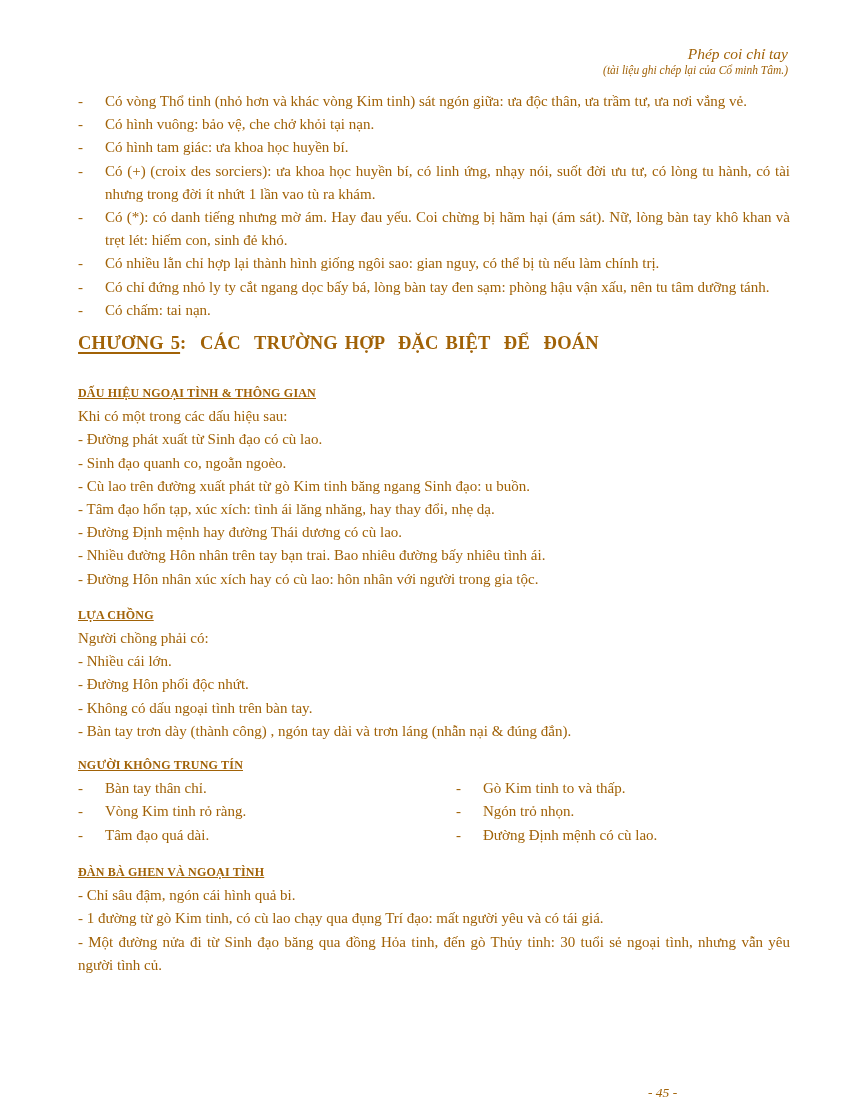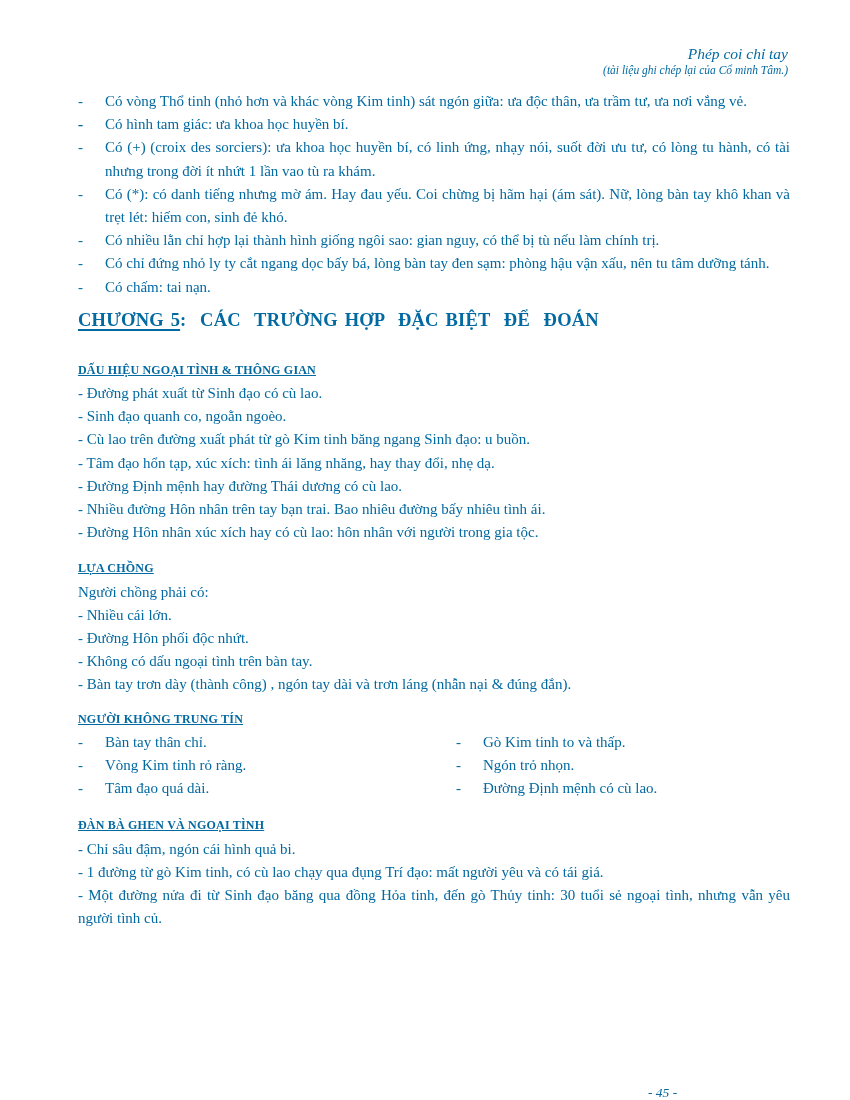--- a/index.html
+++ b/index.html
@@ -1,21 +1,21 @@
 <!DOCTYPE html>
 <html><head>
 <meta charset="utf-8">
 <style>
   html,body { margin:0; padding:0; background:#e8e8e8; }
   .page {
     position:relative;
     width:850px; height:1100px;
     margin:0 auto;
     background:#ffffff;
-    color:#0369a1;
+    color:#a16207;
     font-family:"Liberation Serif","DejaVu Serif",serif;
     overflow:hidden;
   }
   .doc-header {
     position:absolute; top:44px; right:62px;
     text-align:right; font-style:italic; line-height:1.25;
   }
   .doc-header .t1 { font-size:15.5px; }
   .doc-header .t2 { font-size:11.5px; margin-top:0; }
 
@@ -63,32 +63,33 @@
 
   <div class="doc-header">
     <div class="t1">Phép coi chỉ tay</div>
     <div class="t2">(tài liệu ghi chép lại của Cổ minh Tâm.)</div>
   </div>
 
   <div class="content">
 
     <div class="dash-list">
       <div class="ditem"><span class="dash">-</span><span>Có vòng Thổ tinh (nhỏ hơn và khác vòng Kim tinh) sát ngón giữa: ưa độc thân, ưa trầm tư, ưa nơi vắng vẻ.</span></div>
-      <div class="ditem"><span class="dash">-</span></div>
+      <div class="ditem"><span class="dash">-</span><span>Có hình vuông: bảo vệ, che chở khỏi tại nạn.</span></div>
       <div class="ditem"><span class="dash">-</span><span>Có hình tam giác: ưa khoa học huyền bí.</span></div>
       <div class="ditem"><span class="dash">-</span><span>Có (+) (croix des sorciers): ưa khoa học huyền bí, có linh ứng, nhạy nói, suốt đời ưu tư, có lòng tu hành, có tài nhưng trong đời ít nhứt 1 lần vao tù ra khám.</span></div>
       <div class="ditem"><span class="dash">-</span><span>Có (*): có danh tiếng nhưng mờ ám. Hay đau yếu. Coi chừng bị hãm hại (ám sát). Nữ, lòng bàn tay khô khan và trẹt lét: hiếm con, sinh đẻ khó.</span></div>
       <div class="ditem"><span class="dash">-</span><span>Có nhiều lằn chỉ hợp lại thành hình giống ngôi sao: gian nguy, có thể bị tù nếu làm chính trị.</span></div>
       <div class="ditem"><span class="dash">-</span><span>Có chỉ đứng nhỏ ly ty cắt ngang dọc bấy bá, lòng bàn tay đen sạm: phòng hậu vận xấu, nên tu tâm dưỡng tánh.</span></div>
       <div class="ditem"><span class="dash">-</span><span>Có chấm: tai nạn.</span></div>
     </div>
 
     <div class="chapter"><span class="chapter-label">CHƯƠNG 5</span><span>:  CÁC  TRƯỜNG HỢP  ĐẶC BIỆT  ĐỂ  ĐOÁN</span></div>
 
     <div class="section-heading sh-1">DẤU HIỆU NGOẠI TÌNH &amp; THÔNG GIAN</div>
+    <div class="pline">Khi có một trong các dấu hiệu sau:</div>
     <div class="pline">- Đường phát xuất từ Sinh đạo có cù lao.</div>
     <div class="pline">- Sinh đạo quanh co, ngoằn ngoèo.</div>
     <div class="pline">- Cù lao trên đường xuất phát từ gò Kim tinh băng ngang Sinh đạo: u buồn.</div>
     <div class="pline">- Tâm đạo hổn tạp, xúc xích: tình ái lăng nhăng, hay thay đổi, nhẹ dạ.</div>
     <div class="pline">- Đường Định mệnh hay đường Thái dương có cù lao.</div>
     <div class="pline">- Nhiều đường Hôn nhân trên tay bạn trai. Bao nhiêu đường bấy nhiêu tình ái.</div>
     <div class="pline">- Đường Hôn nhân xúc xích hay có cù lao: hôn nhân với người trong gia tộc.</div>
 
     <div class="section-heading sh-2">LỰA CHỒNG</div>
     <div class="pline">Người chồng phải có:</div>

